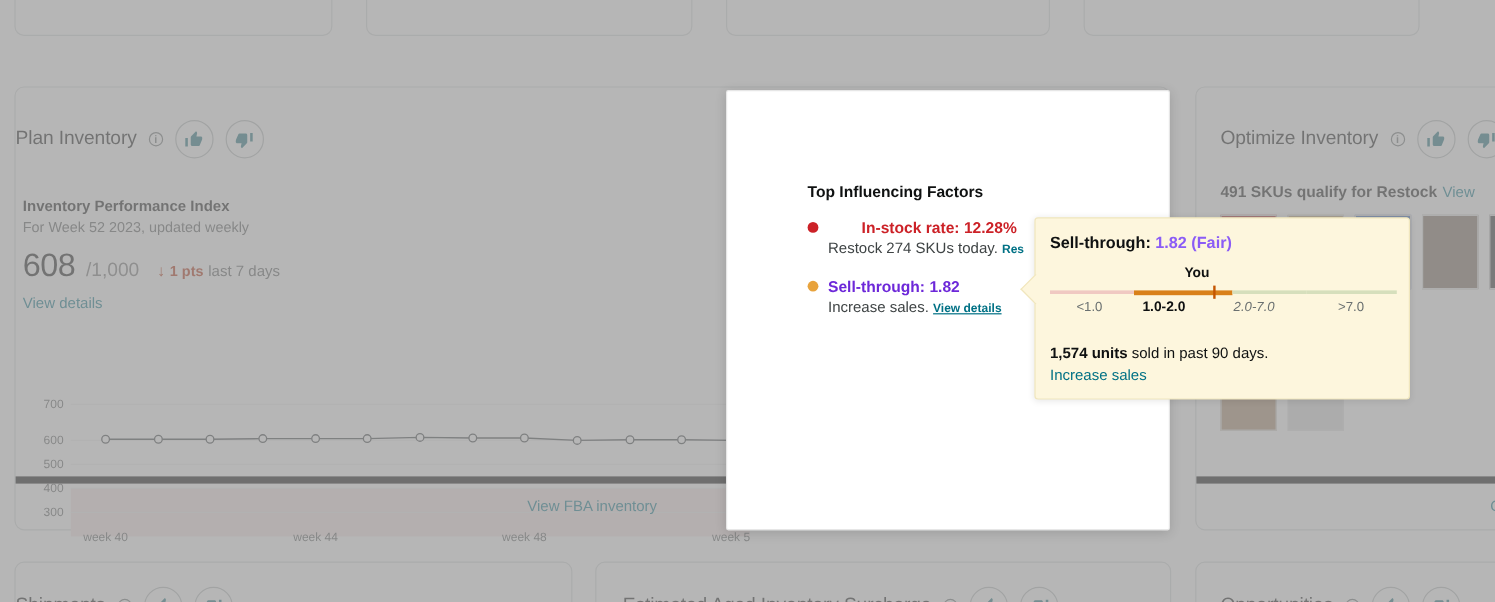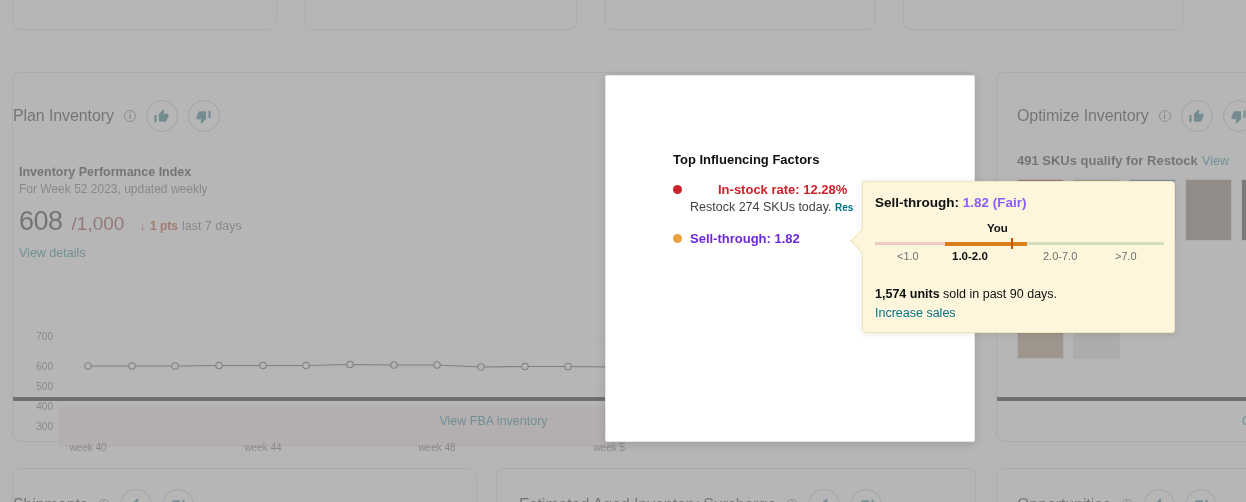--- a/index.html
+++ b/index.html
@@ -30,37 +30,37 @@
     width:32px; height:32px; border:1px solid #b6bcbc; border-radius:50%;
     display:flex; align-items:center; justify-content:center; background:#fff;
   }
   .vote svg { width:17px; height:17px; fill:#186e7a; }
 
   .sub-title { font-size:12.5px; font-weight:bold; color:#0f1111; }
   .sub-note  { font-size:12px; color:#565959; margin-top:3px; }
 
   .score-row { display:flex; align-items:baseline; gap:9px; margin-top:10px; }
   .score-big { font-size:27px; color:#0f1111; letter-spacing:-0.5px; }
-  .score-den { font-size:19px; color:#7f1d1d; }
+  .score-den { font-size:16px; color:#737373; }
   .delta { display:flex; align-items:baseline; gap:4px; margin-left:6px; }
   .delta-arrow { color:#b12704; font-size:13px; }
   .delta-pts { color:#b12704; font-size:12px; font-weight:bold; }
   .delta-rng { color:#565959; font-size:12.5px; }
 
   .link { color:#007185; font-size:12.5px; cursor:pointer; }
 
   
   .chart { position:absolute; left:12px; top:256px; width:600px; height:128px; }
   .chart svg { display:block; }
   .ylab { font-size:10px; fill:#565959; }
   .xlab { font-size:10px; fill:#565959; }
 
   .card-foot {
     position:absolute; left:0; right:0; bottom:0; height:44px;
-    border-top:4px solid #000000; display:flex; align-items:center;
+    border-top:6px solid #000000; display:flex; align-items:center;
     justify-content:center;
   }
   .card-foot.right { justify-content:flex-end; padding-right:16px; }
 
   
   .thumb-row { display:flex; gap:9px; margin-top:10px; }
   .thumb { width:47px; height:62px; border:1px solid #e0e0e0; }
 
   .bold-line { font-size:13px; font-weight:bold; color:#0f1111; }
 
@@ -314,20 +314,24 @@
           <span>Restock 274 SKUs today.</span>
           <span class="link">Res</span>
         </div>
       </div>
 
       <div class="factor">
         <div class="factor-head">
           <span class="dot" style="background:#e8a33d;"></span>
           <span class="factor-label" style="color:#6d28d9;">Sell-through: 1.82</span>
         </div>
+        <div class="factor-sub">
+          <span>Increase sales.</span>
+          <span class="link u">View details</span>
+        </div>
       </div>
 
 
 
     </div>
   </div>
 
   <div class="tooltip">
     <div class="tip-notch"></div>
 
@@ -341,21 +345,21 @@
       <span class="seg" style="left:0;width:70px;background:#f0c9c2;"></span>
       <span class="seg active" style="left:70px;width:82px;background:#d98019;"></span>
       <span class="seg" style="left:152px;width:62px;background:#d6dfbc;"></span>
       <span class="seg" style="left:214px;width:75px;background:#d6dfbc;"></span>
       <span class="you-tick" style="left:136px;"></span>
     </div>
 
     <div class="scale">
       <span style="left:22px;">&lt;1.0</span>
       <span class="on" style="left:77px;">1.0-2.0</span>
-      <span style="left:168px;">2.0-7.0</span>
+      <span style="left:153px;font-style:italic;">2.0-7.0</span>
       <span style="left:240px;">&gt;7.0</span>
     </div>
 
     <div class="tip-body">
       <b>1,574 units</b><span> sold in past 90 days.</span>
     </div>
     <div class="tip-link">Increase sales</div>
   </div>
 
 </div>

